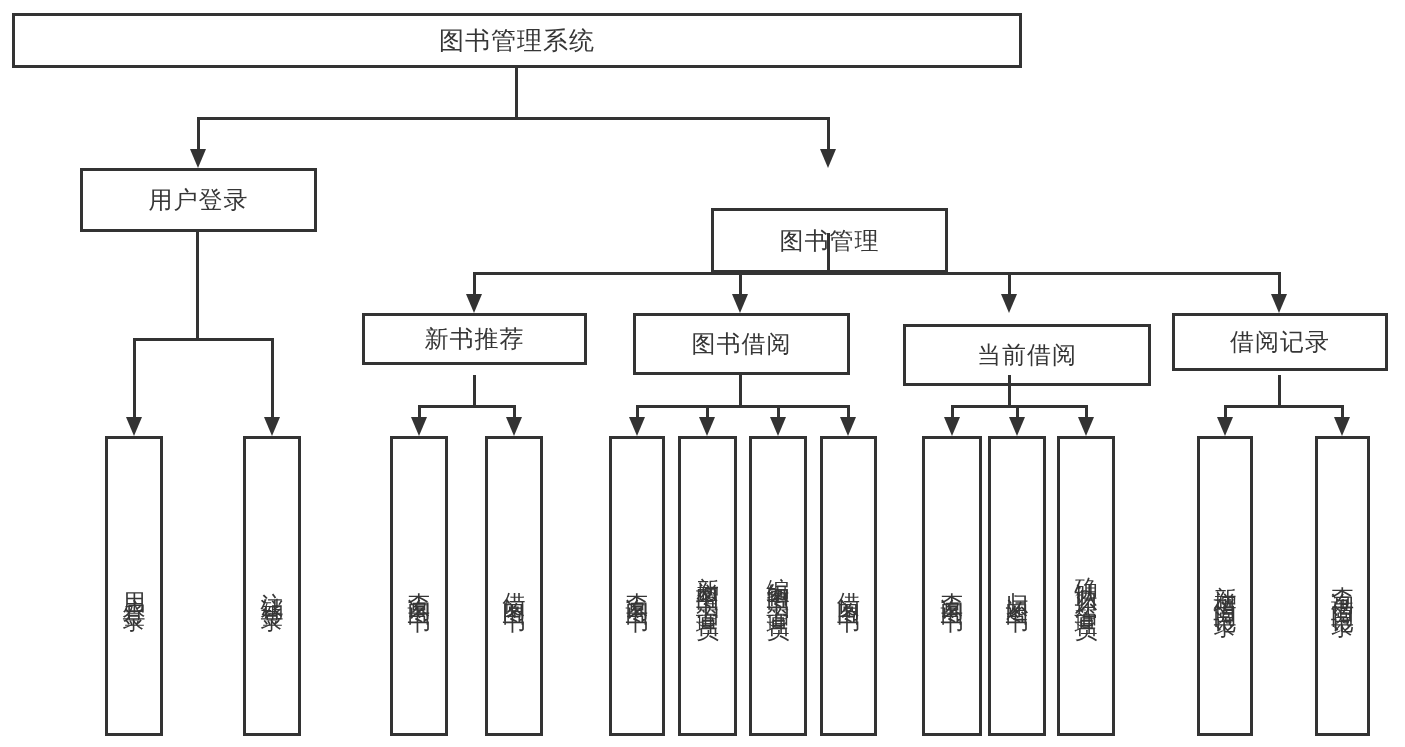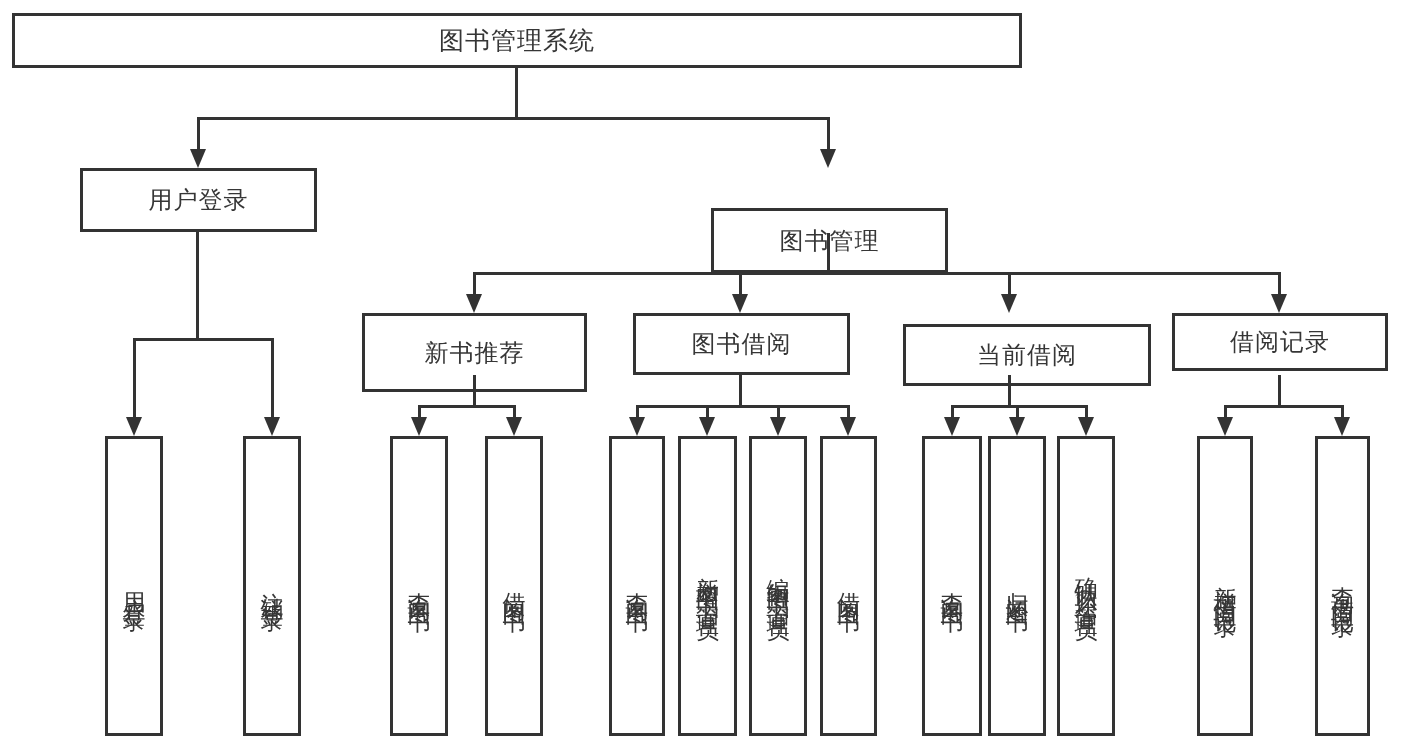--- a/index.html
+++ b/index.html
@@ -26,21 +26,21 @@
   .vbox .vtext{
     writing-mode:vertical-rl;
     text-orientation:mixed;
     letter-spacing:6px;
     line-height:1;
     white-space:nowrap;
   }
   #b-root{left:12px;top:13px;width:1010px;height:55px;font-size:25px;}
   #b-login{left:80px;top:168px;width:237px;height:64px;}
   #b-mgmt{left:711px;top:168px;width:237px;height:65px;margin-top:40px;}
-  #b-rec{left:362px;top:313px;width:225px;height:79px;}
+  #b-rec{left:362px;top:313px;width:225px;height:52px;}
   #b-borrow{left:633px;top:313px;width:217px;height:62px;}
   #b-current{left:903px;top:324px;width:248px;height:62px;}
   #b-records{left:1172px;top:313px;width:216px;height:58px;}
   #v-login{left:105px;width:58px;}
   #v-logout{left:243px;width:58px;}
   #v-q1{left:390px;width:58px;}
   #v-b1{left:485px;width:58px;}
   #v-q2{left:609px;width:56px;}
   #v-add{left:678px;width:59px;}
   #v-edit{left:749px;width:58px;}

